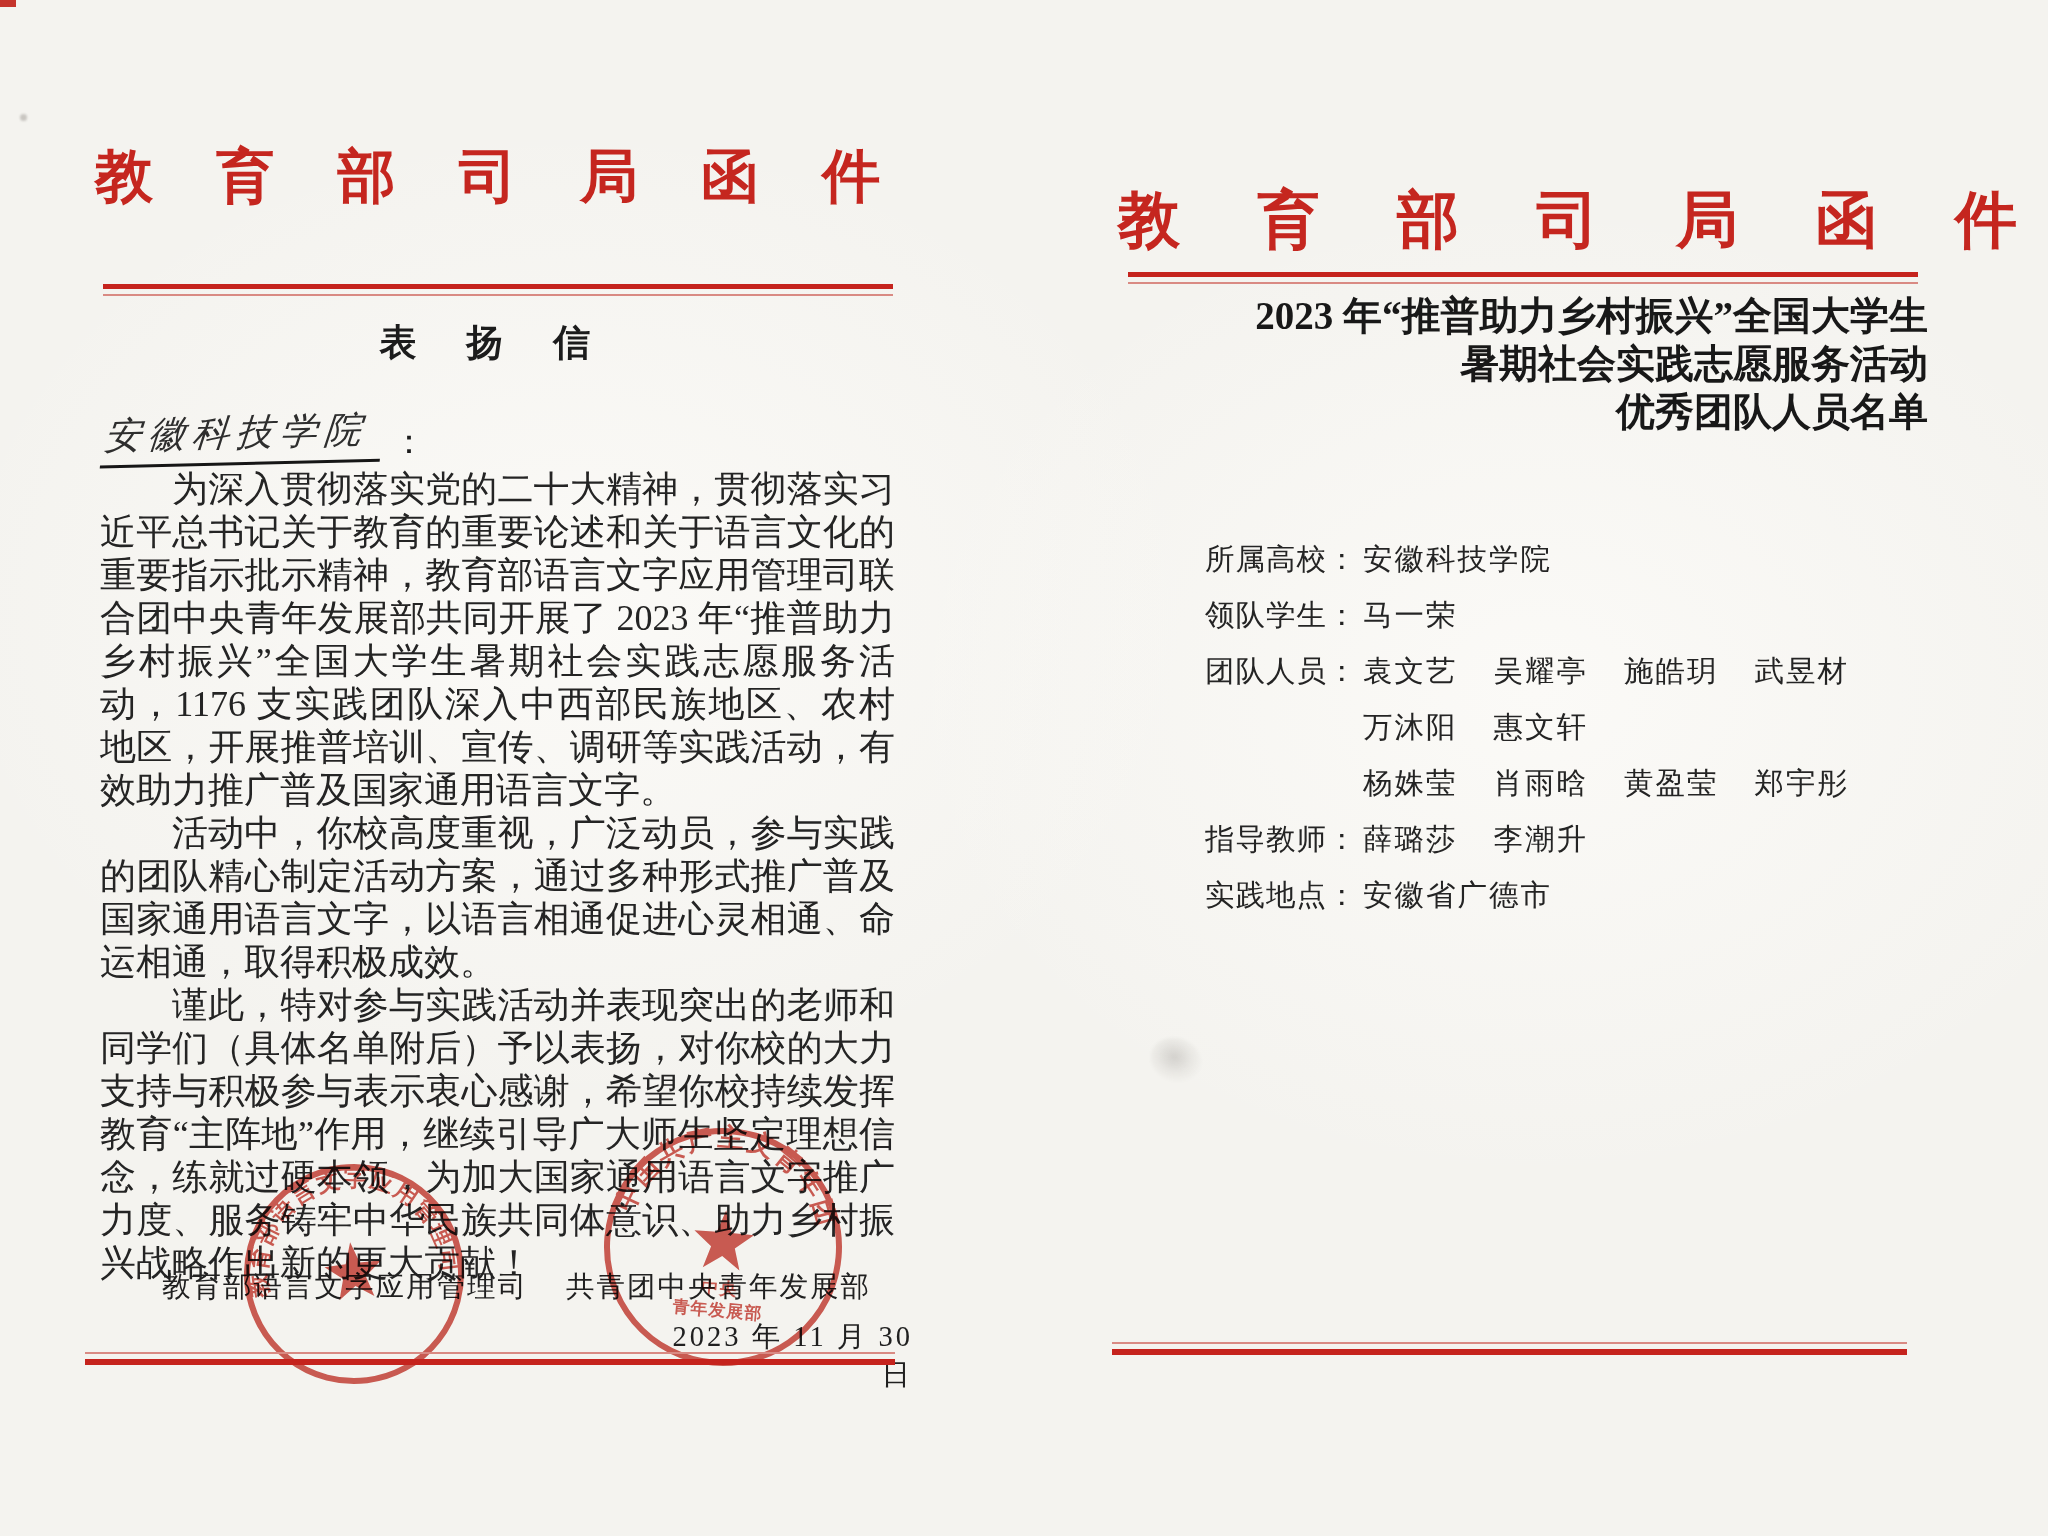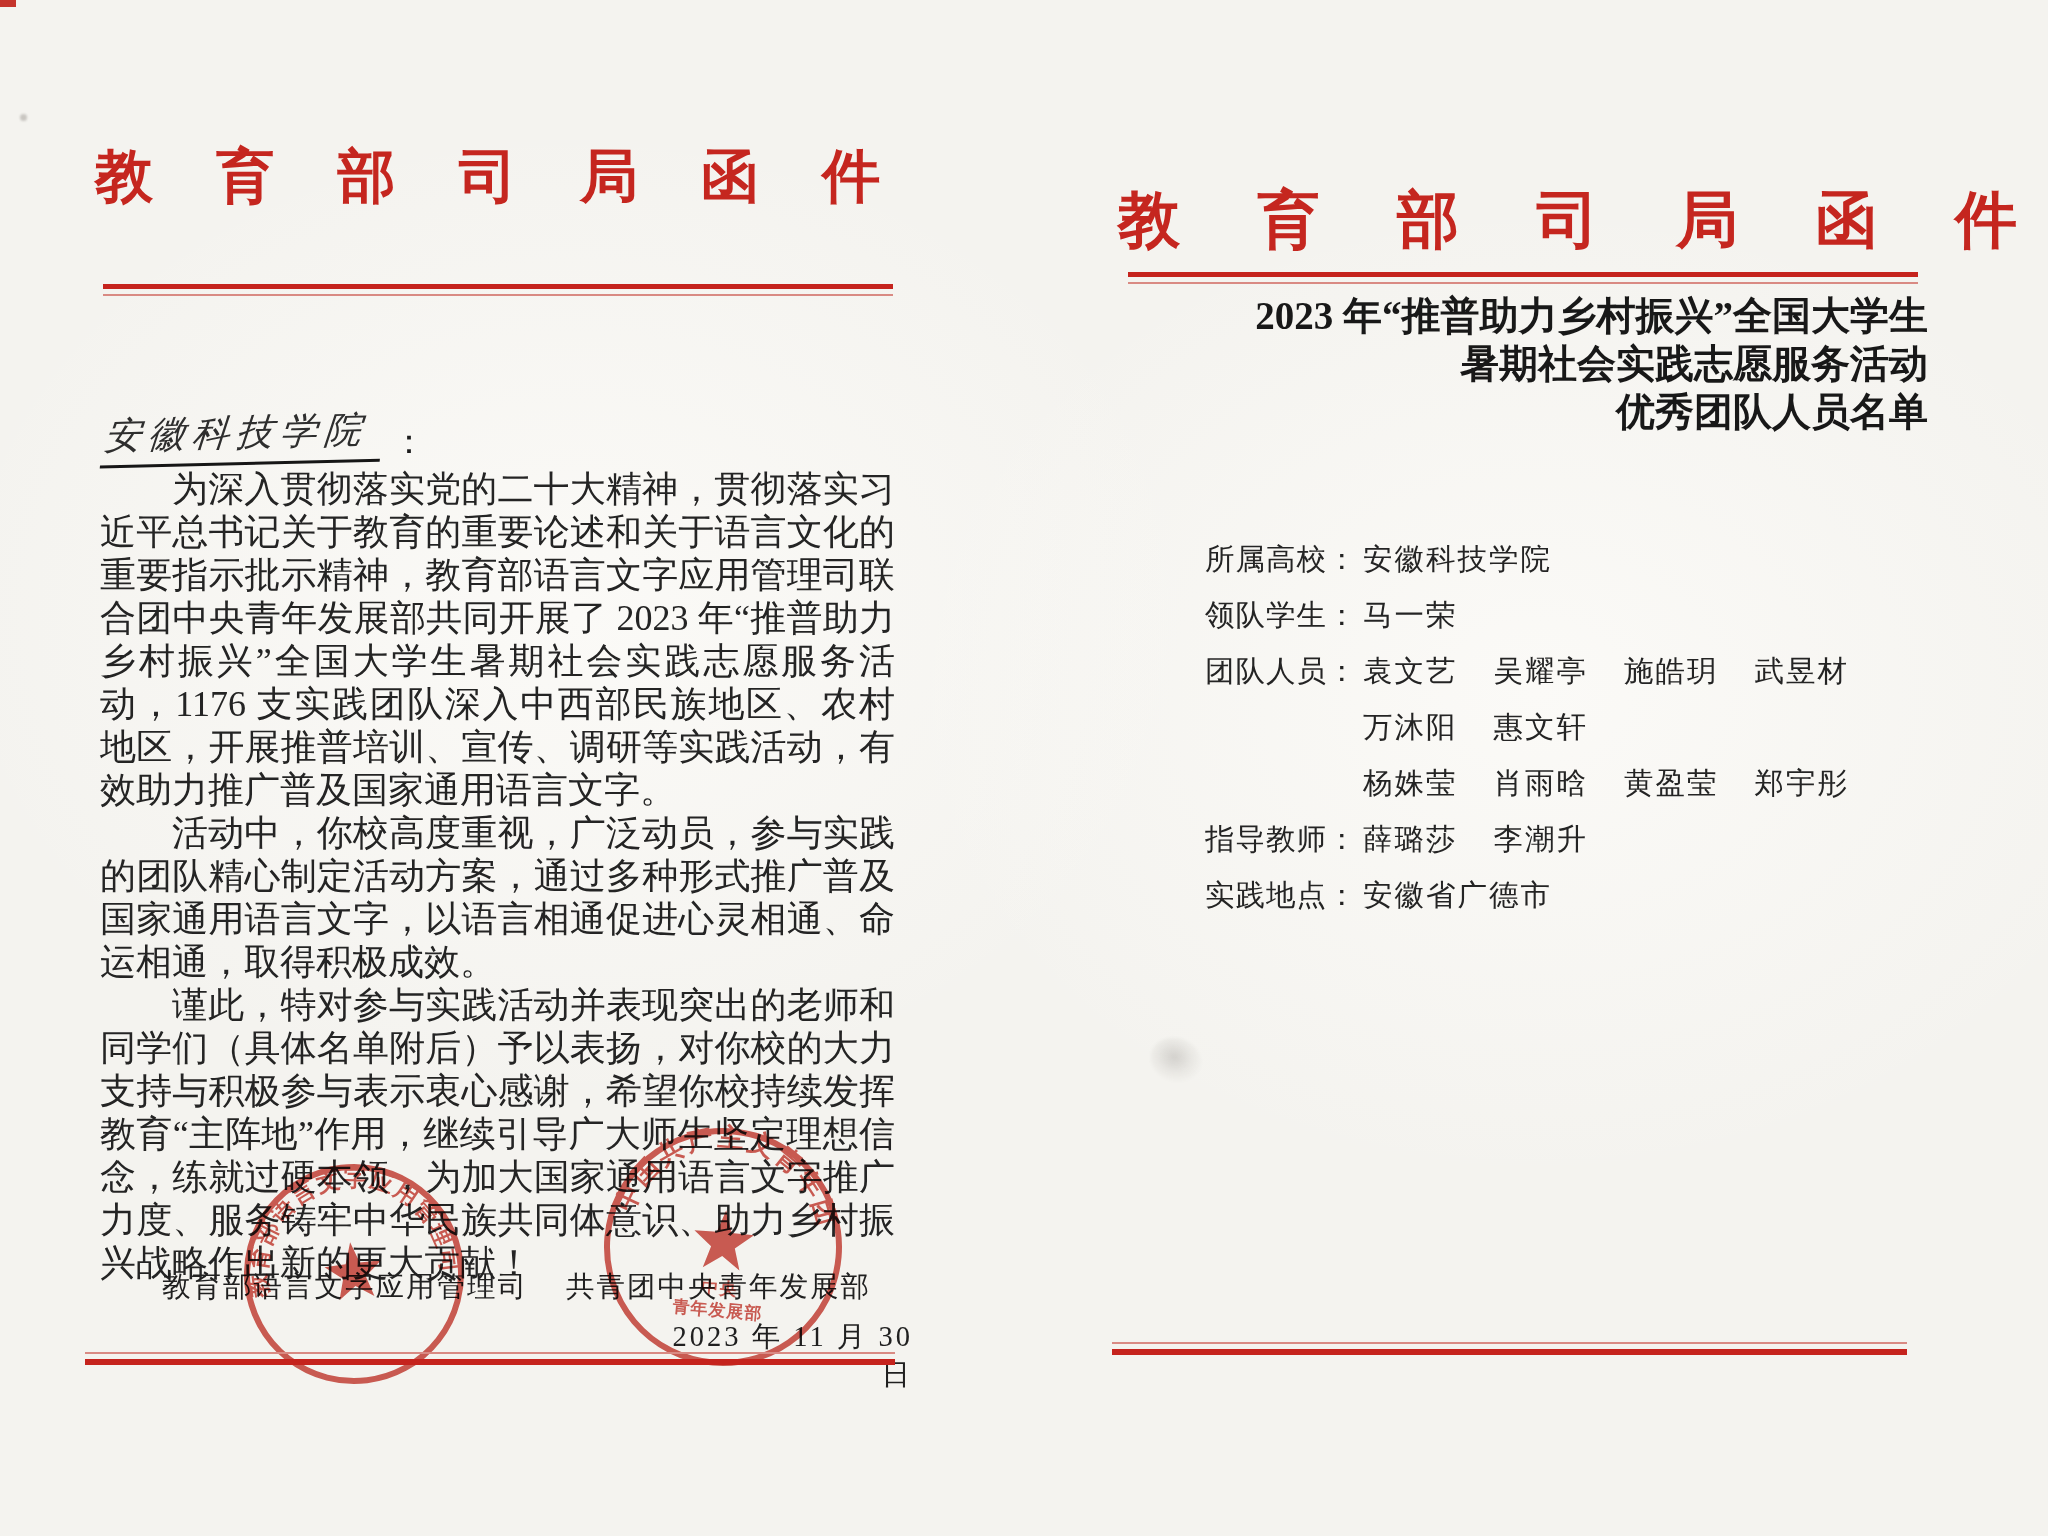--- a/index.html
+++ b/index.html
@@ -89,20 +89,21 @@
 
   <div class="abs corner-mark"></div>
   <div class="abs speck" style="left:20px;top:114px;width:7px;height:7px;"></div>
   <div class="abs smudge"></div>
 
   <div class="abs letterhead lh-left">教 育 部 司 局 函 件</div>
 
   <div class="abs rule" style="left:103px;top:284px;width:790px;height:5px;"></div>
   <div class="abs rule-thin" style="left:103px;top:294px;width:790px;height:2px;"></div>
 
+  <div class="abs doc-title">表 扬 信</div>
 
   <div class="abs salutation">
     <span class="hand">安徽科技学院</span>
     <span class="sal-colon">：</span>
   </div>
 
   <div class="abs body-text">
     <p>为深入贯彻落实党的二十大精神，贯彻落实习近平总书记关于教育的重要论述和关于语言文化的重要指示批示精神，教育部语言文字应用管理司联合团中央青年发展部共同开展了 2023 年“推普助力乡村振兴”全国大学生暑期社会实践志愿服务活动，1176 支实践团队深入中西部民族地区、农村地区，开展推普培训、宣传、调研等实践活动，有效助力推广普及国家通用语言文字。</p>
     <p>活动中，你校高度重视，广泛动员，参与实践的团队精心制定活动方案，通过多种形式推广普及国家通用语言文字，以语言相通促进心灵相通、命运相通，取得积极成效。</p>
     <p>谨此，特对参与实践活动并表现突出的老师和同学们（具体名单附后）予以表扬，对你校的大力支持与积极参与表示衷心感谢，希望你校持续发挥教育“主阵地”作用，继续引导广大师生坚定理想信念，练就过硬本领，为加大国家通用语言文字推广力度、服务铸牢中华民族共同体意识、助力乡村振兴战略作出新的更大贡献！</p>

